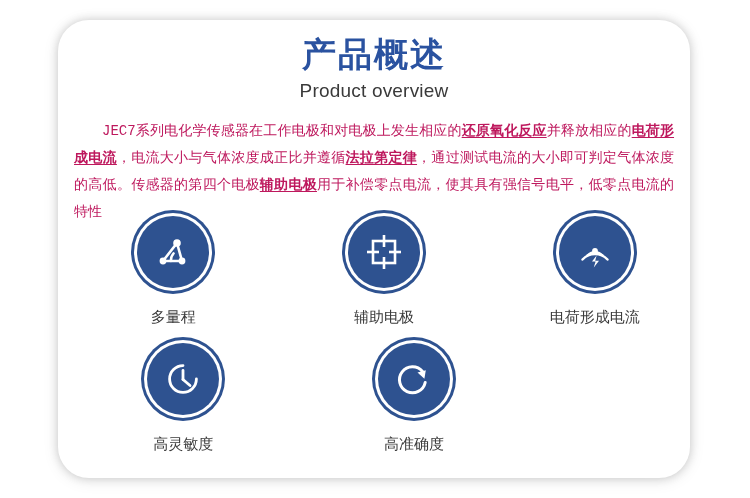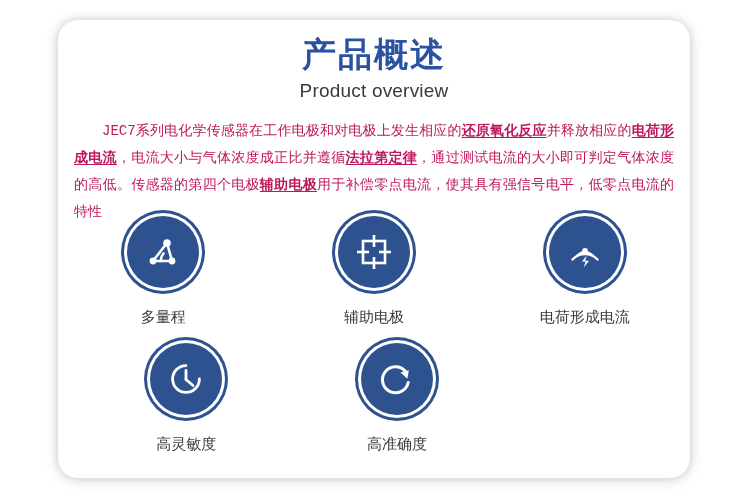--- a/index.html
+++ b/index.html
@@ -20,21 +20,21 @@
     height: 498px;
   }
 
   .card {
     position: absolute;
     left: 58px;
     top: 20px;
     width: 632px;
     height: 458px;
     background: #ffffff;
-    border-radius: 20px;
+    border-radius: 31px;
     box-shadow: 0 0 10px rgba(0,0,0,0.16), 0 2px 16px rgba(0,0,0,0.10);
     box-sizing: border-box;
   }
 
   .title-zh {
     position: absolute;
     left: 0;
     top: 14px;
     width: 632px;
     text-align: center;
@@ -82,27 +82,27 @@
     left: 0;
     top: 196px;
     width: 632px;
   }
   .feat-row {
     display: flex;
     width: 632px;
   }
   .feat-row.row2 {
     margin-top: 16px;
-    margin-left: 23px;
   }
   .feat {
     width: 210.66px;
     display: flex;
     flex-direction: column;
     align-items: center;
+    padding-left: 20px;
   }
 
   .badge {
     position: relative;
     width: 72px;
     height: 72px;
     border-radius: 50%;
     background: #2e5290;
     box-shadow: 0 0 0 3px #ffffff, 0 0 0 6px #2e5290;
     display: flex;

